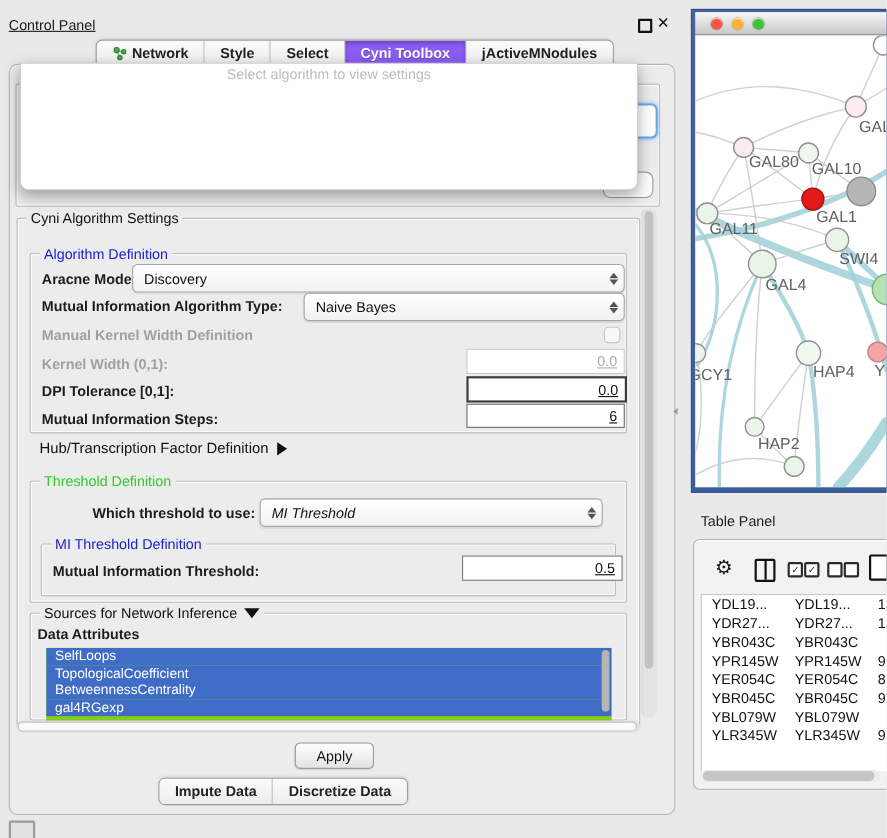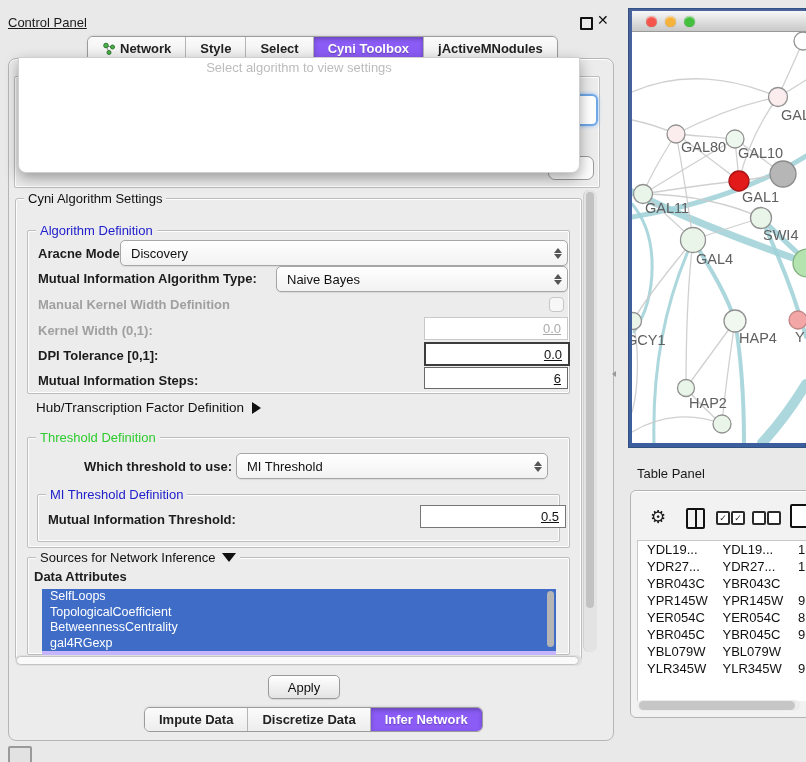--- a/index.html
+++ b/index.html
@@ -27,21 +27,21 @@
   .dis{color:#a0a0a0;}
   .combo{background:linear-gradient(#ffffff,#f2f2f2);border:1px solid #a6a6a6;border-radius:5px;display:flex;align-items:center;box-shadow:0 1px 1px rgba(0,0,0,.08);}
   .combo .val{flex:1;padding-left:10px;font-size:13px;color:#111;}
   .arrows{width:18px;display:flex;flex-direction:column;align-items:center;gap:1px;}
   .arrows i{width:0;height:0;border-left:4px solid transparent;border-right:4px solid transparent;}
   .arrows .up{border-bottom:5px solid #555;} .arrows .dn{border-top:5px solid #555;}
   .field{background:#fff;text-align:right;padding-right:6px;font-size:13px;display:flex;align-items:center;justify-content:flex-end;text-decoration:underline;}
   .tri-r{display:inline-block;width:0;height:0;border-top:6px solid transparent;border-bottom:6px solid transparent;border-left:9px solid #111;margin-left:8px;vertical-align:-2px;}
   .tri-d{display:inline-block;width:0;height:0;border-left:7px solid transparent;border-right:7px solid transparent;border-top:9px solid #111;margin-left:6px;vertical-align:-2px;}
   
-  #attr-list{left:42px;top:589px;width:514px;height:72px;background:#c4b5fd;overflow:hidden;}
+  #attr-list{left:42px;top:589px;width:514px;height:72px;background:#84cc16;overflow:hidden;}
   .attr-item{height:15.5px;line-height:15.5px;background:#3e6cc7;color:#fff;font-size:12.5px;padding-left:8px;}
   
   .sb-v{background:#e3e3e3;border-left:1px solid #d0d0d0;border-radius:6px;}
   .thumb{background:#c2c2c2;border-radius:5px;}
   
   #apply-btn{left:268px;top:675px;width:70px;height:22px;border:1px solid #9a9a9a;border-radius:5px;background:linear-gradient(#ffffff,#e3e3e3);display:flex;align-items:center;justify-content:center;font-size:13px;color:#111;box-shadow:0 1px 1px rgba(0,0,0,.1);}
   
   #algo-popup{left:18px;top:57px;width:560px;height:114px;background:#fff;border:1px solid #cfcfcf;border-radius:0 0 8px 8px;box-shadow:0 5px 14px rgba(0,0,0,.35);z-index:40;}
   #popup-placeholder{text-align:center;color:#bcbcbc;font-size:13px;padding-top:2px;height:15px;}
   .popup-item{font-size:13px;height:16px;line-height:16px;padding-left:5px;color:#000;}
@@ -142,21 +142,21 @@
 <div class="abs field" style="left:424px;top:367px;width:136px;height:20px;border:1.5px solid #6a6a6a;">
     <span>6</span>
   </div>
 
 <span class="abs" style="left:36px;top:400px;font-size:13.5px;color:#111;"><span>Hub/Transcription Factor Definition</span><span class="tri-r"></span></span>
 
 <div class="abs group" style="left:27px;top:437px;width:541px;height:109px;">
   <span class="gtitle green">Threshold Definition</span>
 </div>
 <span class="abs flabel" style="left:84px;top:459px;">Which threshold to use:</span>
-<div class="abs combo" style="left:236px;top:453px;width:310px;height:24px;">
+<div class="abs combo" style="left:236px;top:453px;width:310px;height:24px;font-style:italic;">
   <span class="val">MI Threshold</span>
   <span class="arrows">
       <i class="up"></i>
       <i class="dn"></i>
     </span>
 </div>
 <div class="abs group" style="left:37px;top:494px;width:521px;height:46px;">
   <span class="gtitle blue">MI Threshold Definition</span>
 </div>
 <span class="abs flabel" style="left:48px;top:512px;">Mutual Information Threshold:</span>
@@ -187,23 +187,20 @@
   <div style="position:absolute;left:1px;top:1px;width:563px;height:9px;background:#fafafa;border:1px solid #c4c4c4;border-radius:5px;box-sizing:border-box;"></div>
 </div>
 
 <div class="abs" id="apply-btn">Apply</div>
 <div class="abs tabstrip" id="bottom-tab-strip">
     <div class="tab">
       <span>Impute Data</span>
     </div>
     <div class="tab">
       <span>Discretize Data</span>
-    </div>
-    <div class="tab sel">
-      <span>Infer Network</span>
     </div>
   </div>
 
 <div class="abs" id="algo-popup">
   <div id="popup-placeholder">Select algorithm to view settings</div>
 </div>
 
 <div class="abs divider-handle"></div>
 
 <div class="abs" id="net-frame"></div>

